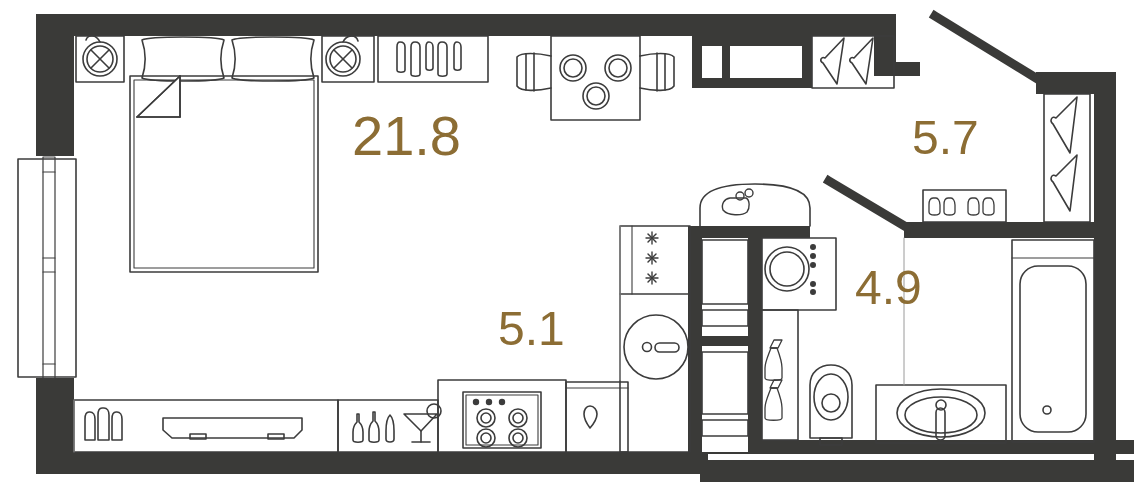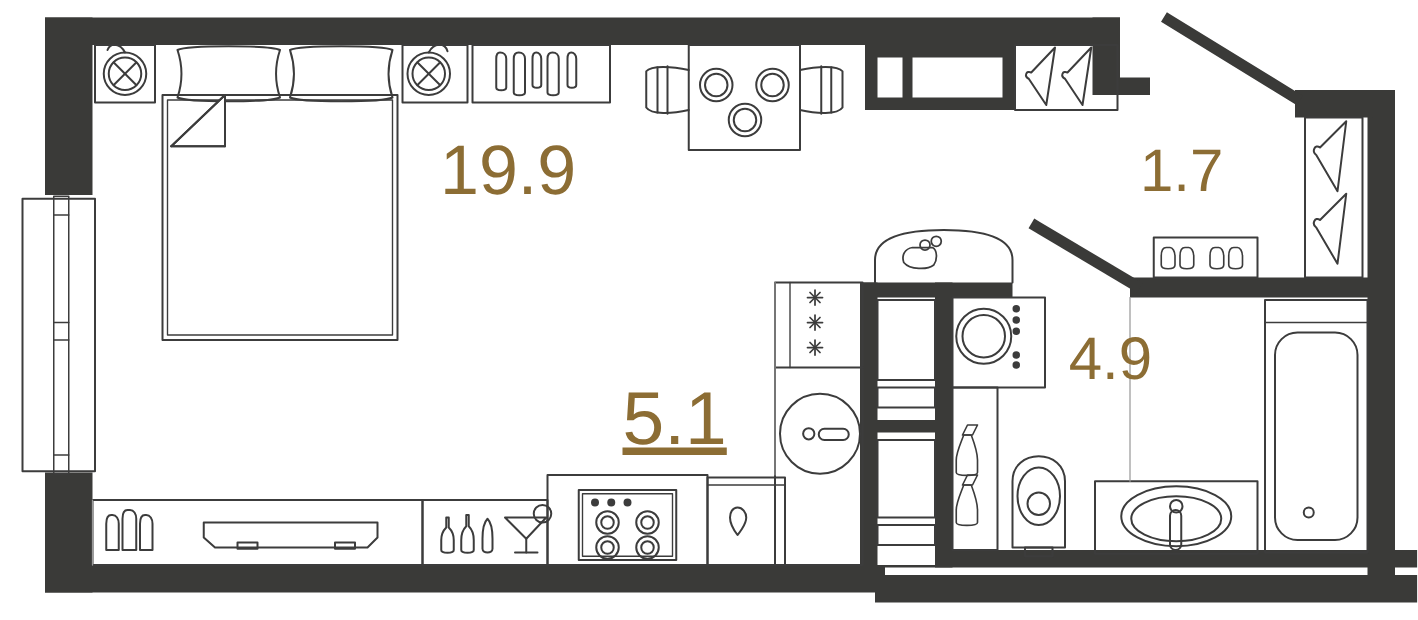--- a/index.html
+++ b/index.html
@@ -1,21 +1,21 @@
 <!DOCTYPE html>
 <html><head>
 <meta charset="utf-8">
 <style>
   html,body{margin:0;padding:0;background:#ffffff;}
   body{font-family:"Liberation Sans", sans-serif;}
   #plan-root{position:relative;width:1134px;height:496px;background:#fff;overflow:hidden;}
   #plan-svg{position:absolute;left:0;top:0;}
   .area-label{position:absolute;font-family:"Liberation Sans", sans-serif;font-weight:400;color:#8c6d34;white-space:nowrap;line-height:1;}
   #area-living{left:352px;top:108px;font-size:56px;}
-  #area-kitchen{left:498px;top:305px;font-size:60px;text-decoration:underline;}
+  #area-kitchen{left:498px;top:305px;font-size:48px;}
   #area-hall{left:912px;top:114px;font-size:48px;}
   #area-bath{left:855px;top:264px;font-size:48px;}
 </style>
 </head>
 <body>
 
 <div id="plan-root">
 
   <svg id="plan-svg" width="1134" height="496" viewBox="0 0 1134 496" shape-rendering="geometricPrecision">
 
@@ -295,21 +295,21 @@
 
       <g stroke="#9a9a9a" stroke-width="1">
         <line x1="74" y1="400" x2="74" y2="452"></line>
         <line x1="620" y1="226" x2="620" y2="380"></line>
         <line x1="904" y1="238" x2="904" y2="385"></line>
       </g>
 
     </g>
   </svg>
 
-  <div class="area-label" id="area-living">19.9</div>
+  <div class="area-label" id="area-living">21.8</div>
 
   <div class="area-label" id="area-kitchen">5.1</div>
 
-  <div class="area-label" id="area-hall">1.7</div>
+  <div class="area-label" id="area-hall">5.7</div>
 
   <div class="area-label" id="area-bath">4.9</div>
 
 </div>
 
 </body></html>

